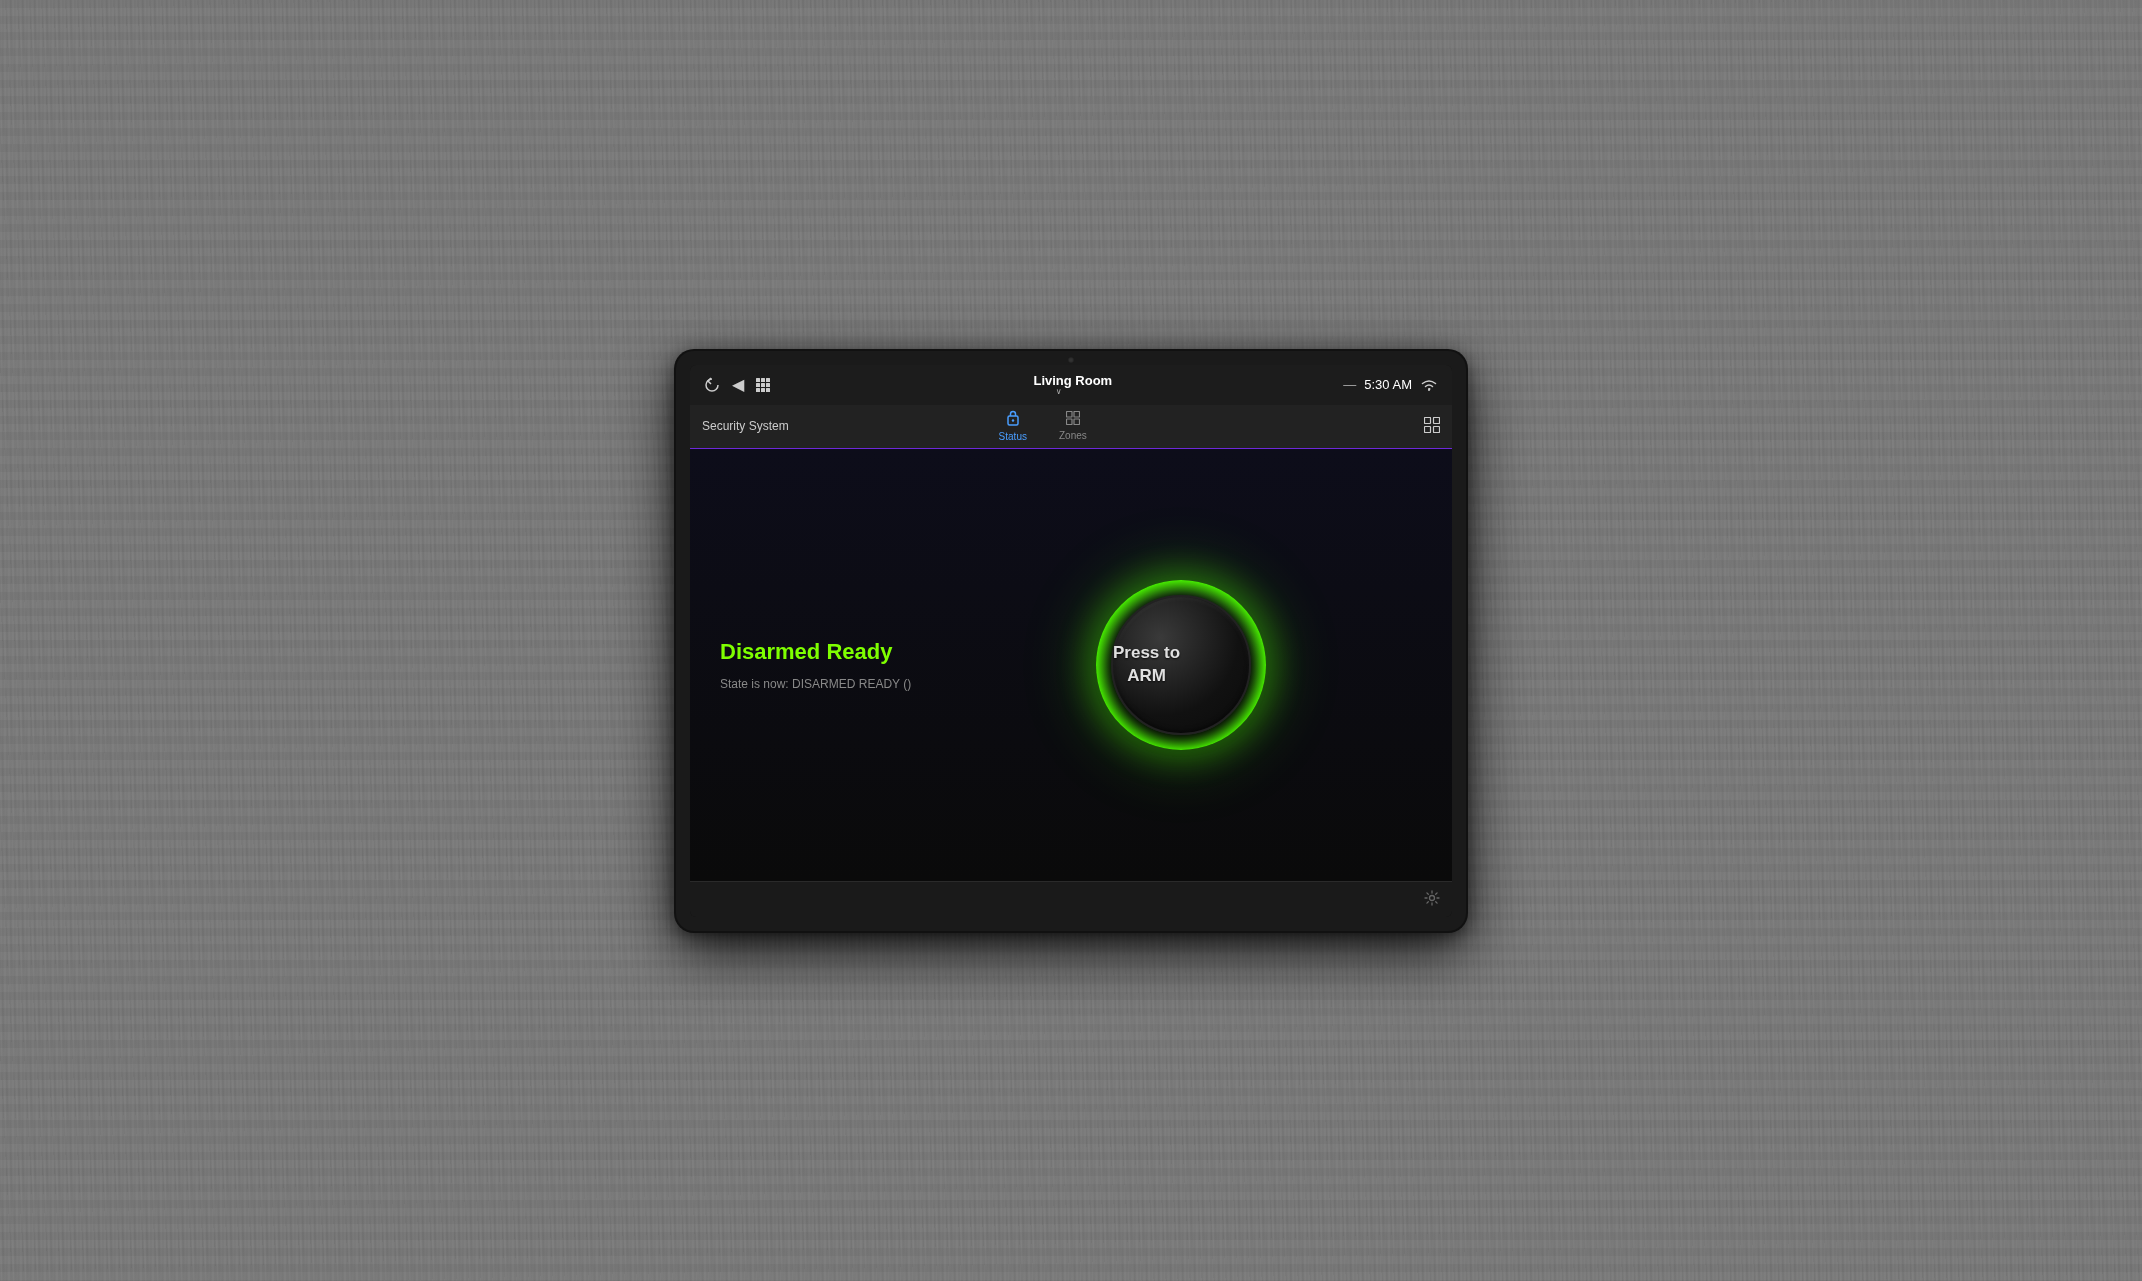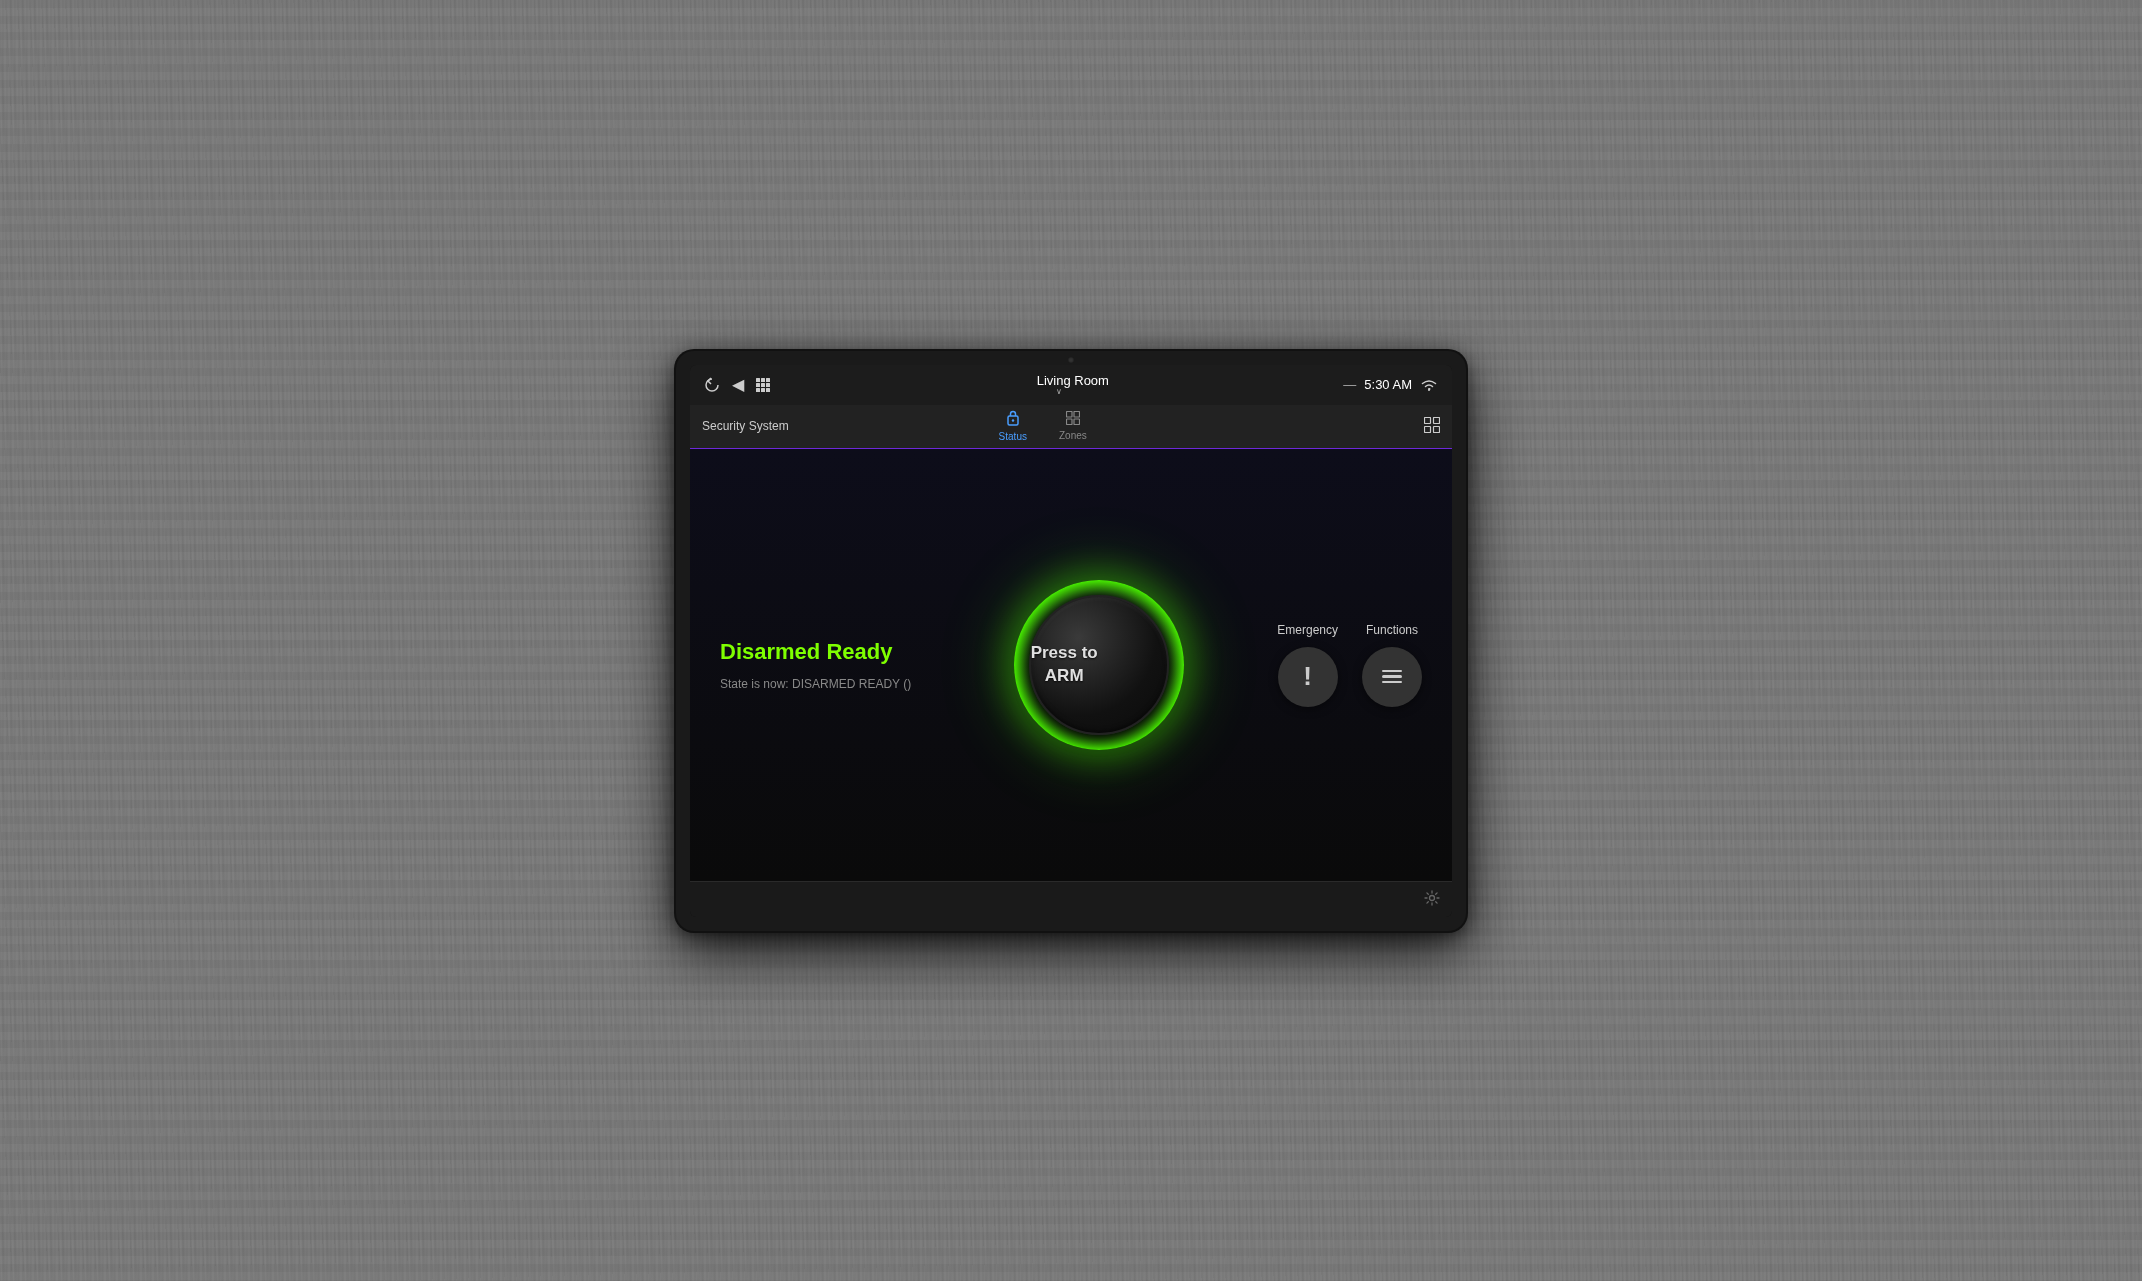--- a/index.html
+++ b/index.html
@@ -110,21 +110,21 @@
 
     .status-bar-right {
       display: flex;
       align-items: center;
       gap: 8px;
     }
 
     .room-name {
       color: #ffffff;
       font-size: 13px;
-      font-weight: 400;
+      font-weight: 700;
       padding-left: 28px;
     }
 
     .room-arrow {
       color: #aaa;
       font-size: 8px;
       line-height: 1;
     }
 
     .status-time {
@@ -465,39 +465,20 @@
 
       <div class="center-section">
         <div class="arm-button-wrapper">
           <div class="arm-button-glow"></div>
           <div class="arm-button">
             <span class="arm-button-text">Press to<br>ARM</span>
           </div>
         </div>
       </div>
 
-      <div class="right-section">
-        <div class="action-item">
-          <span class="action-label">Emergency</span>
-          <div class="action-circle">
-            <span class="action-icon" style="font-size:26px; font-weight:900;">!</span>
-          </div>
-        </div>
-
-        <div class="action-item">
-          <span class="action-label">Functions</span>
-          <div class="action-circle">
-            <div class="functions-icon">
-              <span></span>
-              <span></span>
-              <span></span>
-            </div>
-          </div>
-        </div>
-      </div>
 
     </div>
 
     <div class="bottom-bar">
       <div class="bottom-icon">
         <svg width="16" height="16" viewBox="0 0 16 16" fill="none">
           <circle cx="8" cy="8" r="2.5" stroke="#666" stroke-width="1.3" fill="none"></circle>
           <path d="M8 1 L8 3 M8 13 L8 15 M1 8 L3 8 M13 8 L15 8 M2.9 2.9 L4.3 4.3 M11.7 11.7 L13.1 13.1 M13.1 2.9 L11.7 4.3 M4.3 11.7 L2.9 13.1" stroke="#666" stroke-width="1.3" stroke-linecap="round"></path>
         </svg>
       </div>

